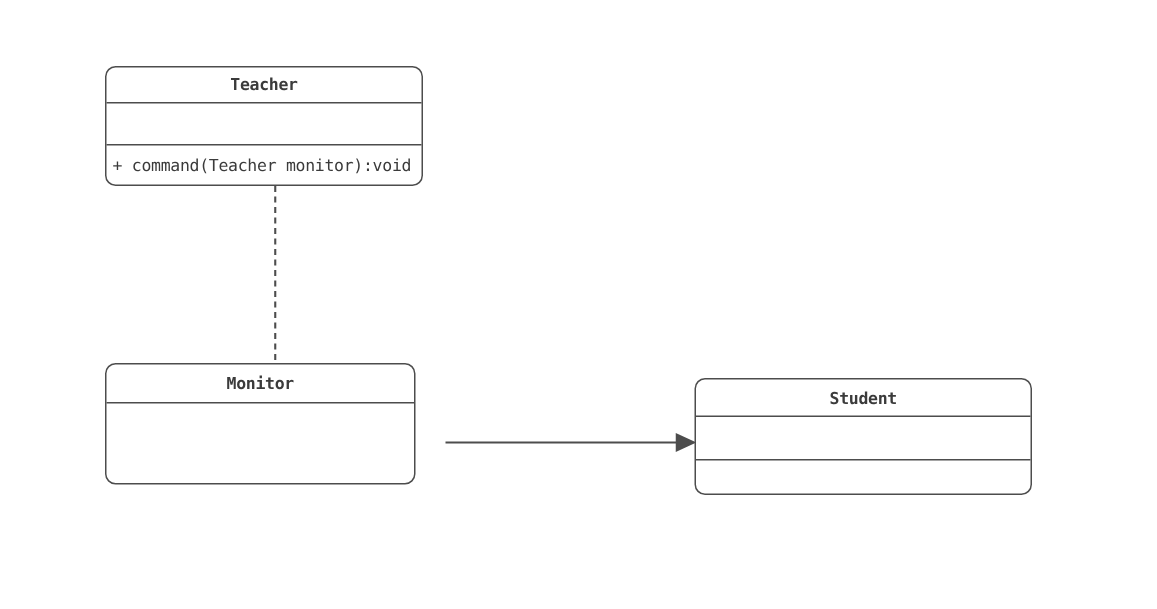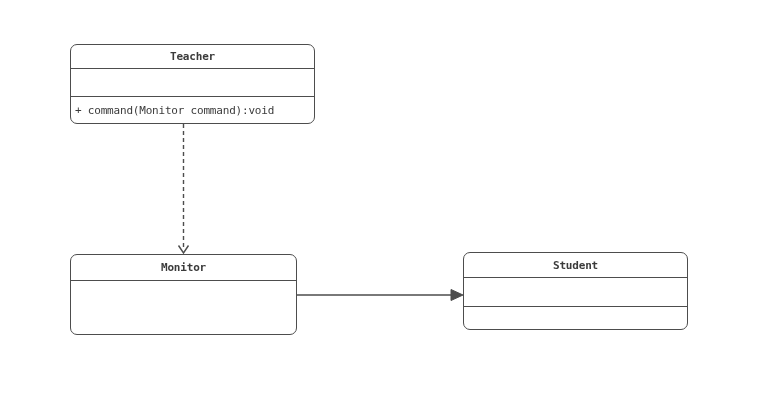--- a/index.html
+++ b/index.html
@@ -32,24 +32,24 @@
     display:flex; align-items:center;
     padding:0 4px;
     border-bottom:1.5px solid #4d4d4d;
     flex:0 0 auto;
     white-space:nowrap;
   }
   .uml-compartment.last { border-bottom:none; flex:1 1 auto; }
   .member-text { display:block; }
   svg.connectors { position:absolute; left:0; top:0; pointer-events:none; }
   
-  #class-teacher { left:70px; top:44px;  width:245px; height:80px; }
+  #class-teacher { left:70px; top:44px;  width:212px; height:80px; }
   #class-teacher .uml-title { height:23px; }
   #class-teacher .c-attrs   { height:27px; }
-  #class-monitor { left:70px; top:254px; width:227px; height:81px; }
+  #class-monitor { left:70px; top:242px; width:207px; height:81px; }
   #class-monitor .uml-title { height:25px; }
   #class-monitor .c-attrs   { height:27px; }
   #class-student { left:463px; top:252px; width:225px; height:78px;text-align:right; }
   #class-student .uml-title { height:24px; }
   #class-student .c-attrs   { height:28px; }
 </style>
 </head>
 <body>
 
 <div class="canvas">
@@ -64,21 +64,21 @@
     <g>
       <line x1="297" y1="295" x2="452" y2="295" stroke="#4d4d4d" stroke-width="1.4"></line>
       <polygon points="463,295 451,289.5 451,300.5" fill="#4d4d4d" stroke="#4d4d4d" stroke-width="1"></polygon>
     </g>
   </svg>
 
   <div class="uml-class" id="class-teacher">
     <div class="uml-title">Teacher</div>
     <div class="uml-compartment c-attrs"></div>
     <div class="uml-compartment last c-methods">
-      <span class="member-text">+ command(Monitor command):void</span>
+      <span class="member-text">+ command(Teacher monitor):void</span>
     </div>
   </div>
 
   <div class="uml-class" id="class-monitor">
     <div class="uml-title">Monitor</div>
   </div>
 
   <div class="uml-class" id="class-student">
     <div class="uml-title">Student</div>
     <div class="uml-compartment c-attrs"></div>

